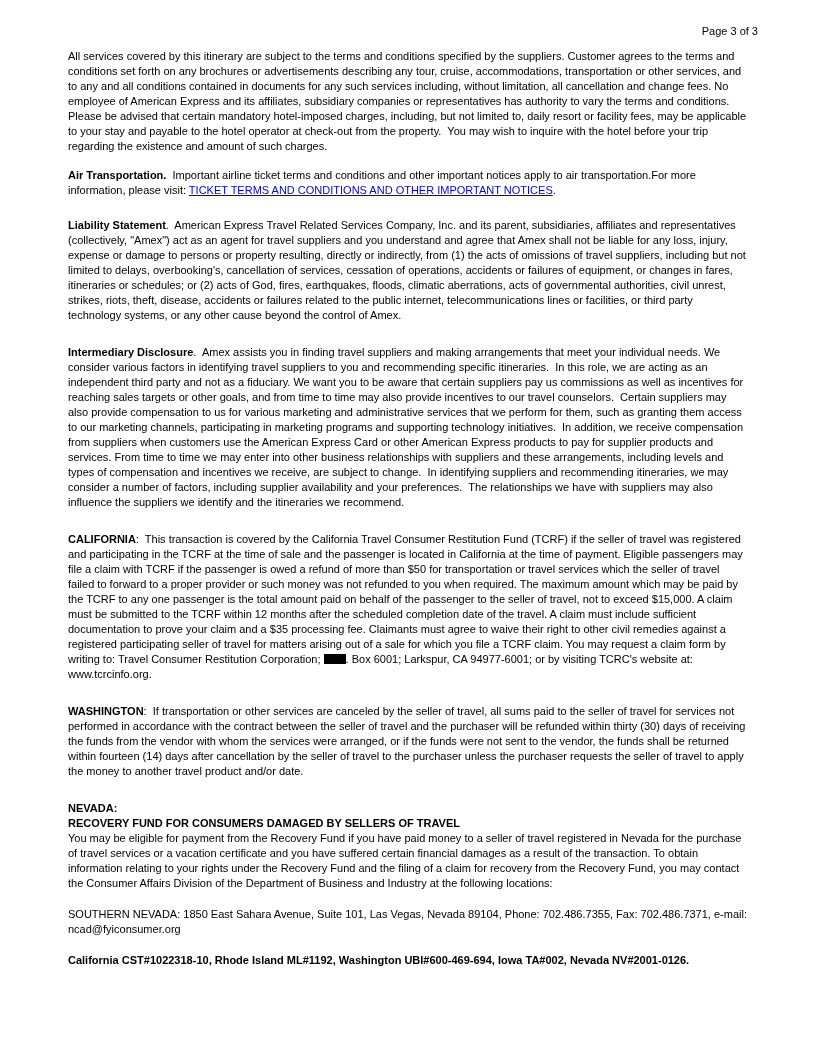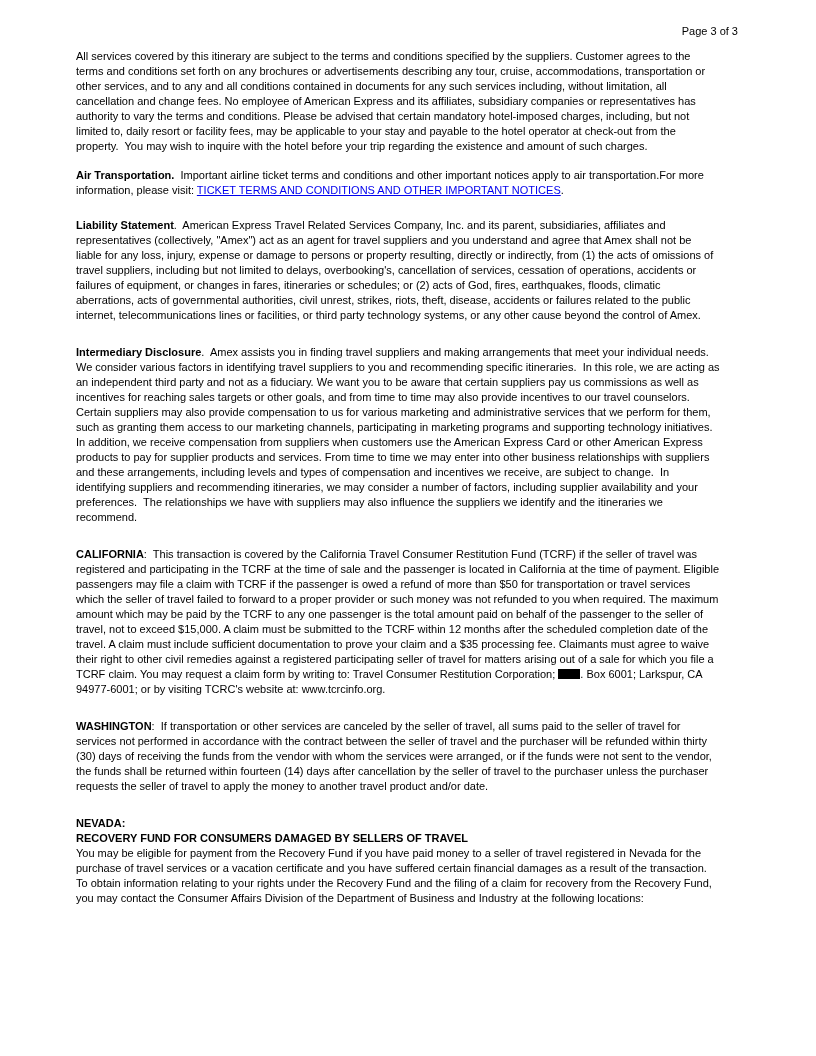--- a/index.html
+++ b/index.html
@@ -10,30 +10,30 @@
   .page {
     position: relative;
     width: 816px;
     height: 1056px;
     background: #ffffff;
     font-family: "Liberation Sans", "DejaVu Sans", sans-serif;
     font-size: 11px;
     line-height: 15px;
     color: #000000;
     box-sizing: border-box;
-    padding: 24px 88px 0 68px;
+    padding: 24px 68px 0 68px;
     overflow: hidden;
   }
   .page-number {
     text-align: right;
     margin: 0 -10px 10px 0;
     font-size: 11px;
   }
   p.para {
-    margin: 8px;
+    margin: 0;
     white-space: pre-wrap;
     overflow-wrap: break-word;
   }
   .mb14 { margin-bottom: 14px !important; }
   .mb16 { margin-bottom: 16px !important; }
   .mb20 { margin-bottom: 20px !important; }
   .mb22 { margin-bottom: 22px !important; }
   .bold { font-weight: bold; }
   .underline { }
   a.doc-link {
@@ -63,16 +63,18 @@
   <p class="para mb22"><span class="bold">Liability Statement</span><span>.  American Express Travel Related Services Company, Inc. and its parent, subsidiaries, affiliates and representatives (collectively, "Amex") act as an agent for travel suppliers and you understand and agree that Amex shall not be liable for any loss, injury, expense or damage to persons or property resulting, directly or indirectly, from (1) the acts of omissions of travel suppliers, including but not limited to delays, overbooking's, cancellation of services, cessation of operations, accidents or failures of equipment, or changes in fares, itineraries or schedules; or (2) acts of God, fires, earthquakes, floods, climatic aberrations, acts of governmental authorities, civil unrest, strikes, riots, theft, disease, accidents or failures related to the public internet, telecommunications lines or facilities, or third party technology systems, or any other cause beyond the control of Amex.</span></p>
 
   <p class="para mb22"><span class="bold">Intermediary Disclosure</span><span>.  Amex assists you in finding travel suppliers and making arrangements that meet your individual needs. We consider various factors in identifying travel suppliers to you and recommending specific itineraries.  In this role, we are acting as an independent third party and not as a fiduciary. We want you to be aware that certain suppliers pay us commissions as well as incentives for reaching sales targets or other goals, and from time to time may also provide incentives to our travel counselors.  Certain suppliers may also provide compensation to us for various marketing and administrative services that we perform for them, such as granting them access to our marketing channels, participating in marketing programs and supporting technology initiatives.  In addition, we receive compensation from suppliers when customers use the American Express Card or other American Express products to pay for supplier products and services. From time to time we may enter into other business relationships with suppliers and these arrangements, including levels and types of compensation and incentives we receive, are subject to change.  In identifying suppliers and recommending itineraries, we may consider a number of factors, including supplier availability and your preferences.  The relationships we have with suppliers may also influence the suppliers we identify and the itineraries we recommend.</span></p>
 
   <p class="para mb22"><span class="bold underline">CALIFORNIA</span><span>:  This transaction is covered by the California Travel Consumer Restitution Fund (TCRF) if the seller of travel was registered and participating in the TCRF at the time of sale and the passenger is located in California at the time of payment. Eligible passengers may file a claim with TCRF if the passenger is owed a refund of more than $50 for transportation or travel services which the seller of travel failed to forward to a proper provider or such money was not refunded to you when required. The maximum amount which may be paid by the TCRF to any one passenger is the total amount paid on behalf of the passenger to the seller of travel, not to exceed $15,000. A claim must be submitted to the TCRF within 12 months after the scheduled completion date of the travel. A claim must include sufficient documentation to prove your claim and a $35 processing fee. Claimants must agree to waive their right to other civil remedies against a registered participating seller of travel for matters arising out of a sale for which you file a TCRF claim. You may request a claim form by writing to: Travel Consumer Restitution Corporation; </span><span class="redaction"></span><span>. Box 6001; Larkspur, CA 94977-6001; or by visiting TCRC's website at: www.tcrcinfo.org.</span></p>
 
   <p class="para mb22"><span class="bold underline">WASHINGTON</span><span>:  If transportation or other services are canceled by the seller of travel, all sums paid to the seller of travel for services not performed in accordance with the contract between the seller of travel and the purchaser will be refunded within thirty (30) days of receiving the funds from the vendor with whom the services were arranged, or if the funds were not sent to the vendor, the funds shall be returned within fourteen (14) days after cancellation by the seller of travel to the purchaser unless the purchaser requests the seller of travel to apply the money to another travel product and/or date.</span></p>
 
   <p class="para mb16"><span class="bold underline">NEVADA</span><span class="bold">:</span><br><span class="bold">RECOVERY FUND FOR CONSUMERS DAMAGED BY SELLERS OF TRAVEL</span><br><span>You may be eligible for payment from the Recovery Fund if you have paid money to a seller of travel registered in Nevada for the purchase of travel services or a vacation certificate and you have suffered certain financial damages as a result of the transaction. To obtain information relating to your rights under the Recovery Fund and the filing of a claim for recovery from the Recovery Fund, you may contact the Consumer Affairs Division of the Department of Business and Industry at the following locations:</span></p>
 
+  <p class="para mb16"><span>SOUTHERN NEVADA: 1850 East Sahara Avenue, Suite 101, Las Vegas, Nevada 89104, Phone: 702.486.7355, Fax: 702.486.7371, e-mail: ncad@fyiconsumer.org</span></p>
 
 
+  <p class="para bold"><span>California CST#1022318-10, Rhode Island ML#1192, Washington UBI#600-469-694, Iowa TA#002, Nevada NV#2001-0126.</span></p>
 
 </div>
 
 </body></html>

